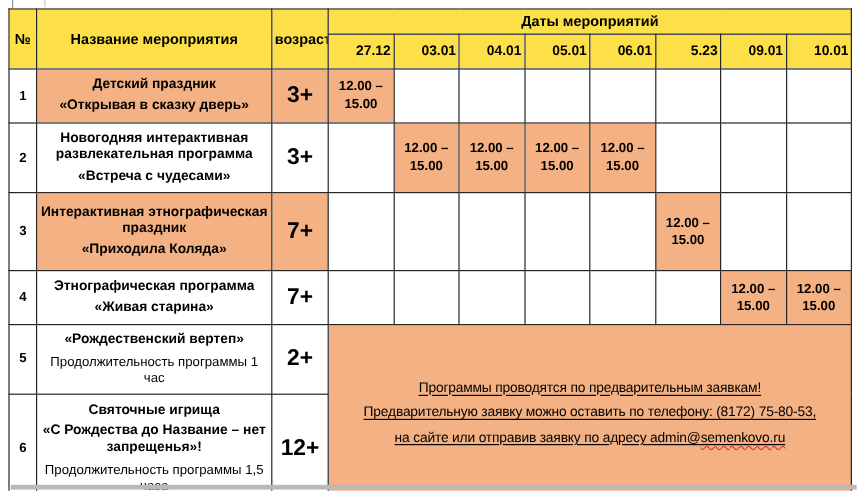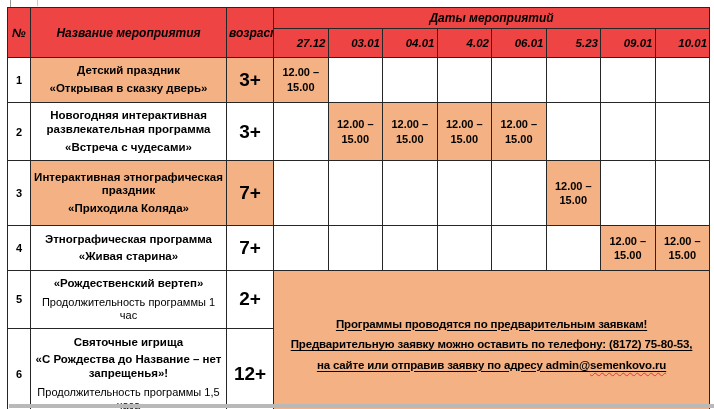--- a/index.html
+++ b/index.html
@@ -24,34 +24,34 @@
   }
   .hrow1 { height: 21px; }
   .hrow2 { height: 29px; }
   .r1 { height: 45px; }
   .r2 { height: 55px; }
   .r3 { height: 65px; }
   .r4 { height: 45px; }
   .r5 { height: 46px; }
   .r6 { height: 91px; }
 
-  .sched thead th { font-weight: bold; font-size: 12px; background: #ef4444; font-style: italic; }
+  .sched thead th { font-weight: bold; font-size: 12px; background: #fde047; }
   .sched thead th.date-h { font-size: 11.5px; text-align: right; }
 
   .hl { background: #F4B183; }
 
   td.num { font-size: 11px; font-weight: bold; }
   td.name { padding: 2px 2px; }
   td.name p { font-size: 11.5px; font-weight: bold; margin: 4px 0; line-height: 1.2; }
   td.name p.dur { font-weight: normal; font-size: 11px; margin: 5px 0 3px; }
   td.age { font-size: 19px; font-weight: bold; letter-spacing: 0; }
   td.time { font-size: 11px; font-weight: bold; line-height: 1.35; }
 
   td.note { padding: 4px 8px; }
-  td.note p { font-size: 11.5px; font-weight: bold; margin: 5px 0; letter-spacing: -0.15px; line-height: 1.35; }
+  td.note p { font-size: 11.5px; font-weight: normal; margin: 5px 0; letter-spacing: -0.15px; line-height: 1.35; }
   td.note u { text-decoration: underline; text-underline-offset: 2px; }
   .squiggle {
     text-decoration: underline;
     text-decoration-style: wavy;
     text-decoration-color: #e03a2f;
     text-decoration-thickness: 1px;
     text-underline-offset: 3px;
   }
 
   .shadow { position: absolute; left: 9px; top: 404px; width: 705px; height: 4px; background: #b9b9b9; }
@@ -81,21 +81,21 @@
       <tr class="hrow1">
         <th rowspan="2">№</th>
         <th rowspan="2">Название мероприятия</th>
         <th rowspan="2">возраст</th>
         <th colspan="8">Даты мероприятий</th>
       </tr>
       <tr class="hrow2">
         <th class="date-h">27.12</th>
         <th class="date-h">03.01</th>
         <th class="date-h">04.01</th>
-        <th class="date-h">4.02</th>
+        <th class="date-h">05.01</th>
         <th class="date-h">06.01</th>
         <th class="date-h">5.23</th>
         <th class="date-h">09.01</th>
         <th class="date-h">10.01</th>
       </tr>
     </thead>
     <tbody>
       <tr class="r1">
         <td class="num">1</td>
         <td class="name hl">

